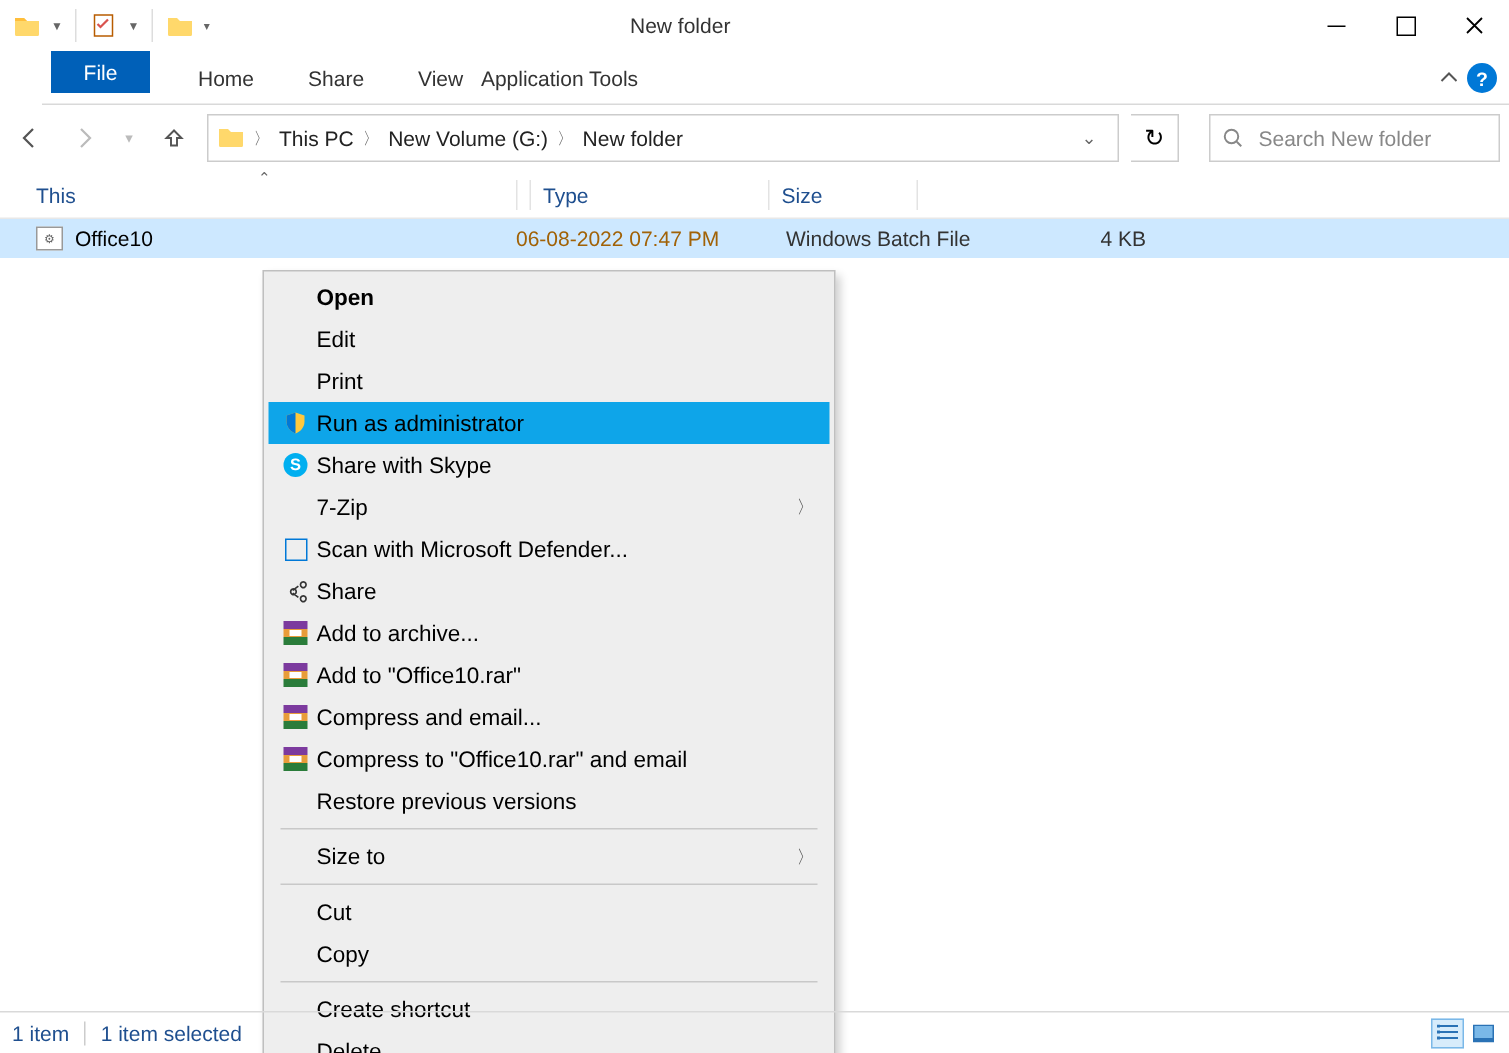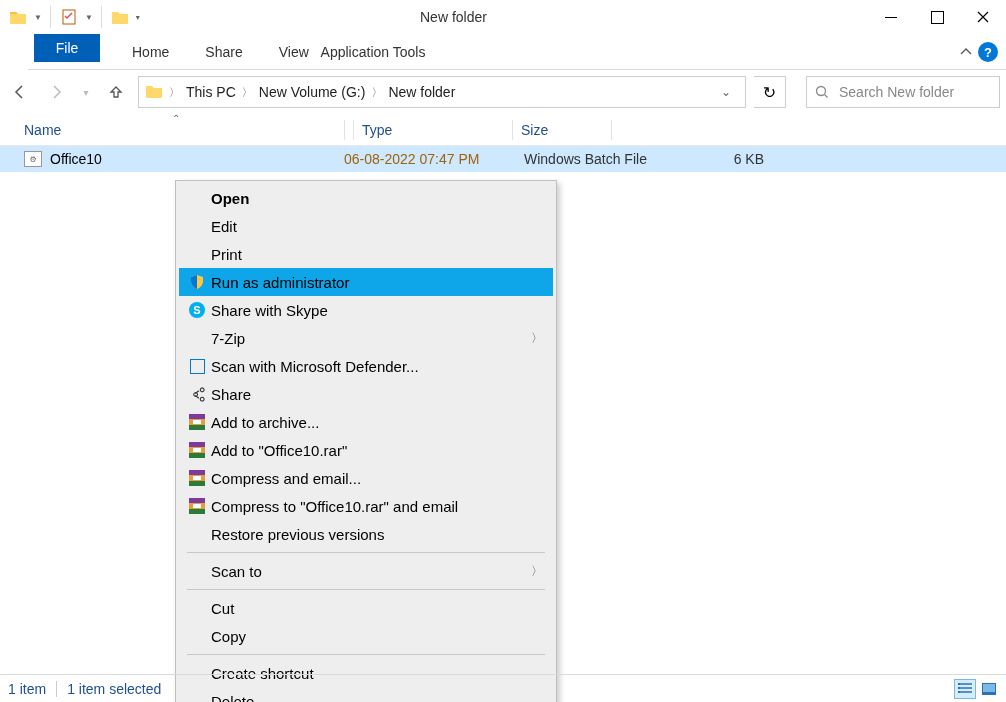--- a/index.html
+++ b/index.html
@@ -173,39 +173,39 @@
     <svg viewBox="0 0 14 14">
         <circle cx="6" cy="6" r="4.5" fill="none" stroke="#888" stroke-width="1.3"></circle>
         <path d="M9.5 9.5l3 3" stroke="#888" stroke-width="1.3"></path>
       </svg>
     <span>Search New folder</span>
   </div>
 </div>
 
 <div class="cols">
   <div class="col name">
-    <span>Name</span>
+    <span>This</span>
     <span class="sort">⌃</span>
   </div>
   <div class="col-sep"></div>
   <div class="col-sep"></div>
   <div class="col type">Type</div>
   <div class="col-sep"></div>
   <div class="col size">Size</div>
   <div class="col-sep"></div>
 </div>
 
 <div class="filerow">
   <div class="cell name">
     <span class="bat-icon">⚙</span>
     <span>Office10</span>
   </div>
   <div class="cell date">06-08-2022 07:47 PM</div>
   <div class="cell type">Windows Batch File</div>
-  <div class="cell size">6 KB</div>
+  <div class="cell size">4 KB</div>
 </div>
 
 <div class="ctxmenu">
   <div class="item bold">
       <div class="ico-slot"></div>
       <div class="lbl">Open</div>
     </div>
   <div class="item">
       <div class="ico-slot"></div>
       <div class="lbl">Edit</div>
@@ -272,21 +272,21 @@
       </div>
       <div class="lbl">Compress to "Office10.rar" and email</div>
     </div>
   <div class="item">
       <div class="ico-slot"></div>
       <div class="lbl">Restore previous versions</div>
     </div>
   <div class="sep"></div>
   <div class="item">
       <div class="ico-slot"></div>
-      <div class="lbl">Scan to</div>
+      <div class="lbl">Size to</div>
       <div class="arrow">〉</div>
     </div>
   <div class="sep"></div>
   <div class="item">
       <div class="ico-slot"></div>
       <div class="lbl">Cut</div>
     </div>
   <div class="item">
       <div class="ico-slot"></div>
       <div class="lbl">Copy</div>

